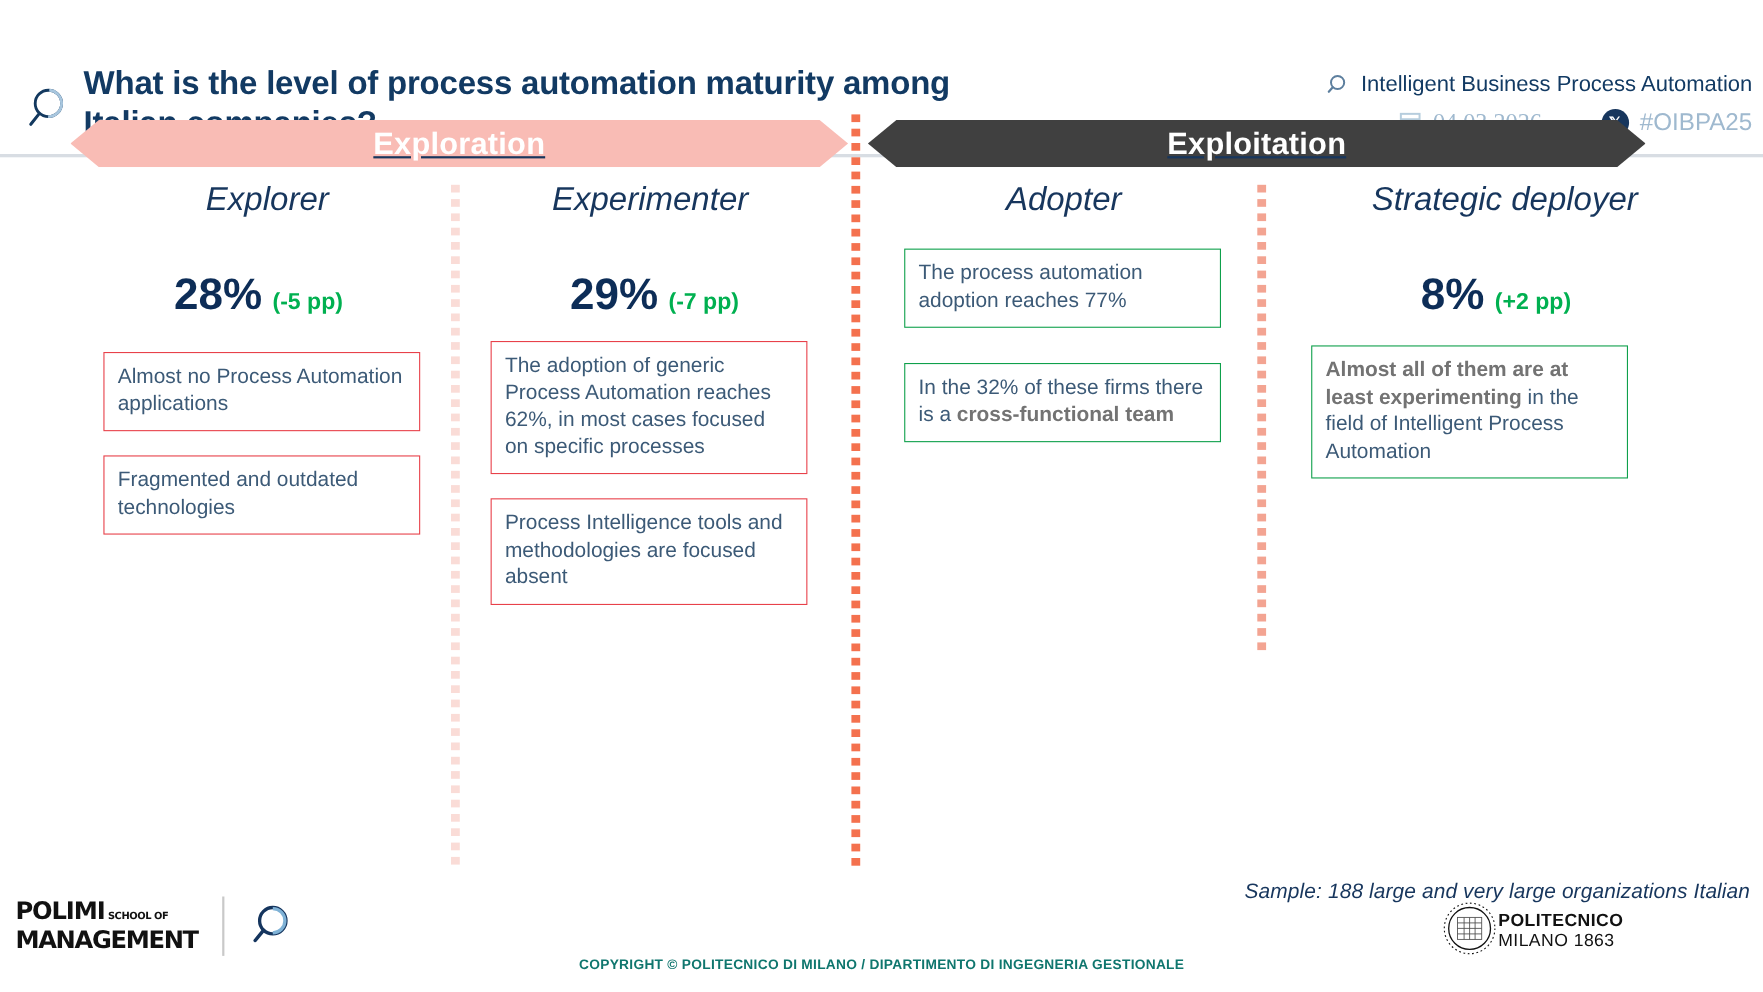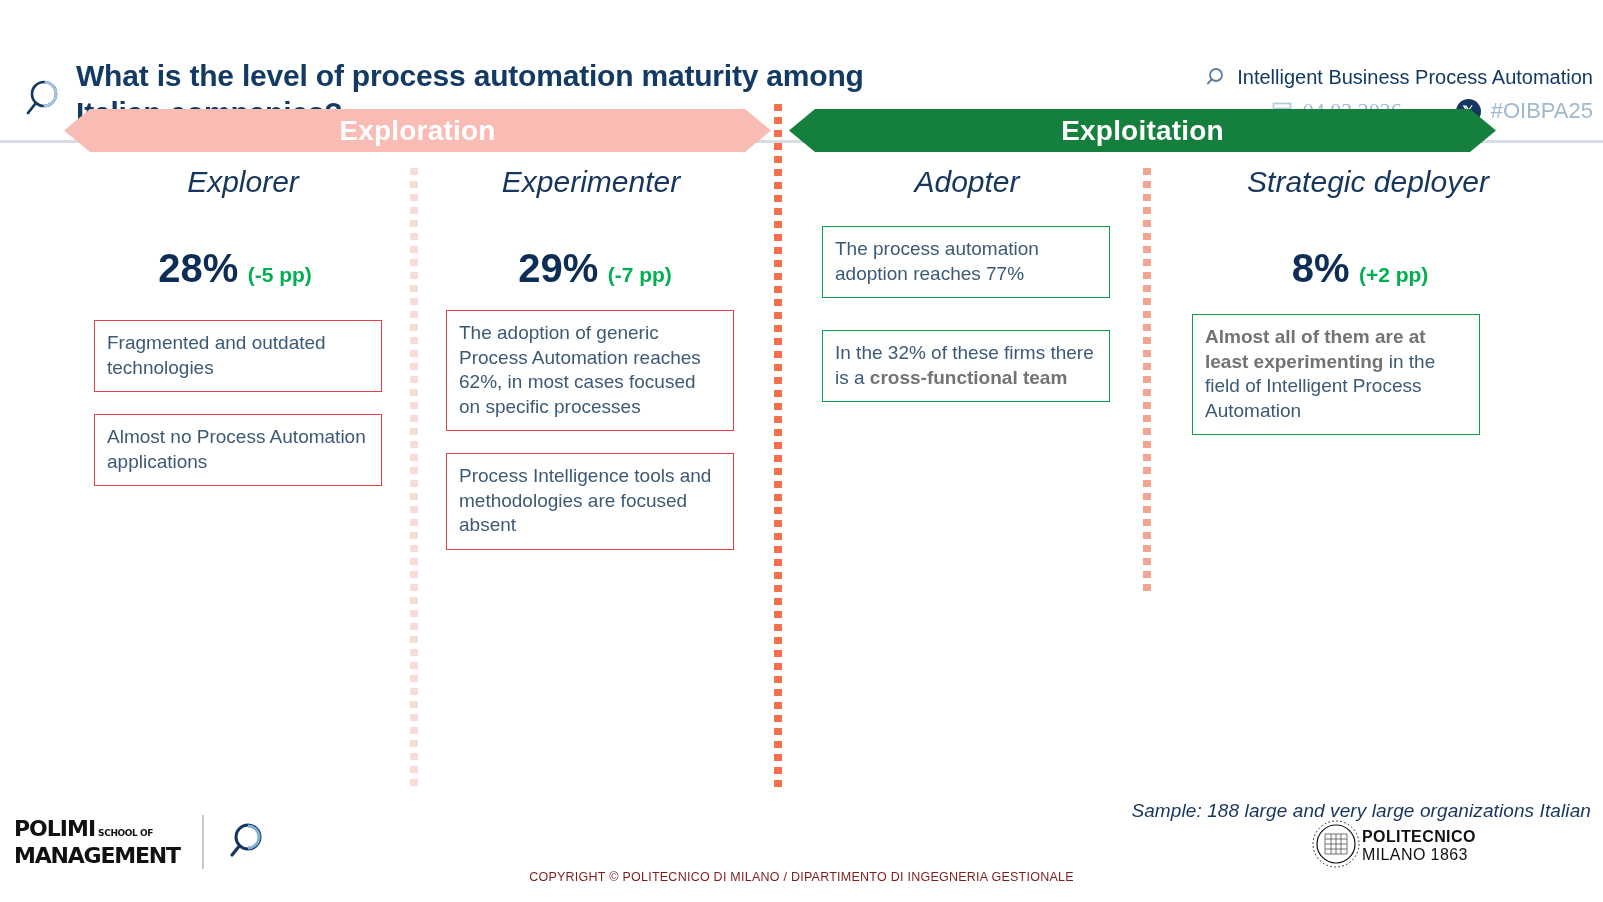--- a/index.html
+++ b/index.html
@@ -28,26 +28,26 @@
   .hdr-line2{display:flex;align-items:center;justify-content:flex-end;gap:10px;
     font-size:22px;color:#9fb9cf;height:34px;margin-top:2px;}
   .hdr-date{display:flex;align-items:center;gap:10px;margin-right:44px;font-family:Liberation Serif, serif;}
   .hdr-tag{display:flex;align-items:center;gap:10px;}
   .mini-icon{width:22px;height:22px;display:inline-block;flex:0 0 auto;}
   .x-badge{width:25px;height:25px;border-radius:50%;background:#17365d;
     display:inline-flex;align-items:center;justify-content:center;
     color:#fff;font-size:14px;font-weight:bold;line-height:1;flex:0 0 auto;}
 
   
-  .banner{position:absolute;height:43px;display:flex;align-items:center;justify-content:center;}
+  .banner{position:absolute;height:43px;display:flex;align-items:center;justify-content:center;text-decoration:underline;}
   .banner span{color:#ffffff;font-size:28px;font-weight:bold;letter-spacing:0.2px;
     position:relative;z-index:2;}
   .banner-explore{left:64px;top:109px;width:707px;background:#f9bcb5;
     clip-path:polygon(0 50%,26px 0,calc(100% - 26px) 0,100% 50%,calc(100% - 26px) 100%,26px 100%);}
-  .banner-exploit{left:789px;top:109px;width:707px;background:#15803d;
+  .banner-exploit{left:789px;top:109px;width:707px;background:#404040;
     clip-path:polygon(0 50%,26px 0,calc(100% - 26px) 0,100% 50%,calc(100% - 26px) 100%,26px 100%);}
 
   
   .vdiv{position:absolute;width:8px;}
   .vdiv i{display:block;width:8px;height:7px;margin-bottom:6px;}
 
   
   .col{position:absolute;top:160px;}
   .col-title{font-size:30px;font-style:italic;color:#17365d;text-align:center;
     height:44px;line-height:44px;white-space:nowrap;}
@@ -94,21 +94,21 @@
   .polimi-l1{font-size:22px;font-weight:bold;letter-spacing:-1px;display:flex;align-items:flex-end;gap:3px;}
   .polimi-small{font-size:9px;font-weight:bold;letter-spacing:-0.4px;padding-bottom:2px;}
   .polimi-l2{font-size:22px;font-weight:bold;letter-spacing:-1.2px;margin-top:5px;}
   .logo-sep{width:2px;height:54px;background:#c9c9c9;margin:0 22px;}
   .oss-wrap{display:flex;align-items:center;gap:11px;}
   .oss-text{line-height:1.05;}
   .oss-l1{font-size:25px;font-weight:bold;color:#15355e;letter-spacing:-0.4px;}
   .oss-l1 .net{color:#7fb2d6;}
   .oss-l2{font-size:22px;color:#7fb2d6;letter-spacing:-0.3px;margin-top:1px;}
   .copyright{position:absolute;left:0;top:870px;width:1603px;text-align:center;
-    font-size:12.5px;font-weight:normal;color:#7f1d1d;letter-spacing:0.25px;}
+    font-size:12.5px;font-weight:bold;color:#0f766e;letter-spacing:0.25px;}
   .poli-mark{position:absolute;left:1310px;top:818px;display:flex;align-items:center;}
   .poli-txt{line-height:1.12;color:#111;}
   .poli-t1{font-size:16px;font-weight:bold;letter-spacing:0.4px;}
   .poli-t2{font-size:16px;letter-spacing:0.4px;}
 </style>
 </head>
 <body>
 
 <div class="slide">
 
@@ -310,22 +310,22 @@
       <i style="background:#f3a492"></i>
     </div>
 
   <div class="col" id="col-explorer">
     <div class="col-title">Explorer</div>
     <div class="col-stat">
       <span class="stat-val">28%</span>
       <span class="stat-delta">(-5 pp)</span>
     </div>
     <div class="boxes">
+      <div class="tbox">Almost no Process Automation applications</div>
       <div class="tbox">Fragmented and outdated technologies</div>
-      <div class="tbox">Almost no Process Automation applications</div>
     </div>
   </div>
 
   <div class="col" id="col-experimenter">
     <div class="col-title">Experimenter</div>
     <div class="col-stat">
       <span class="stat-val">29%</span>
       <span class="stat-delta">(-7 pp)</span>
     </div>
     <div class="boxes">

